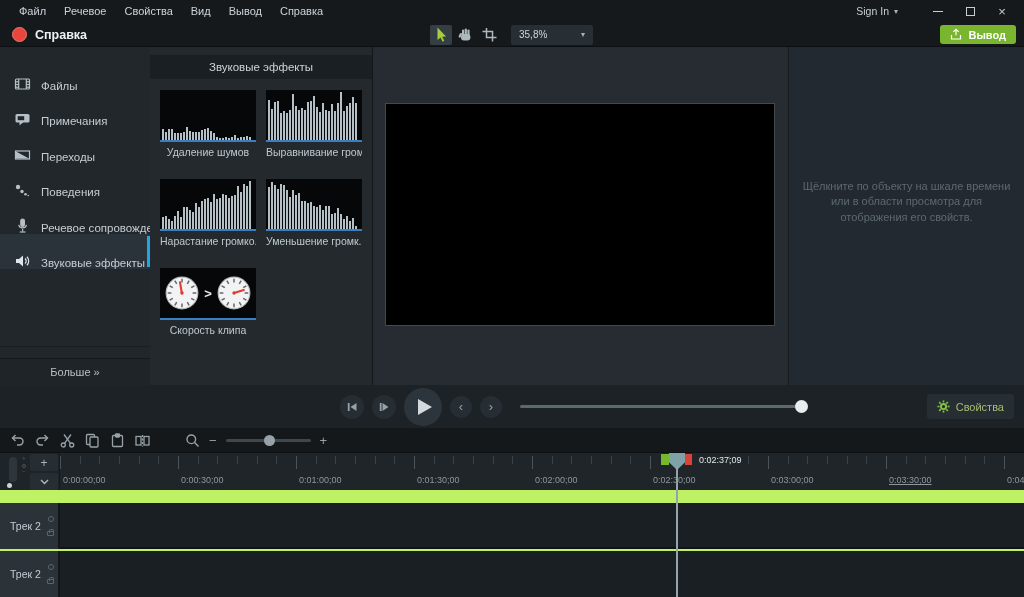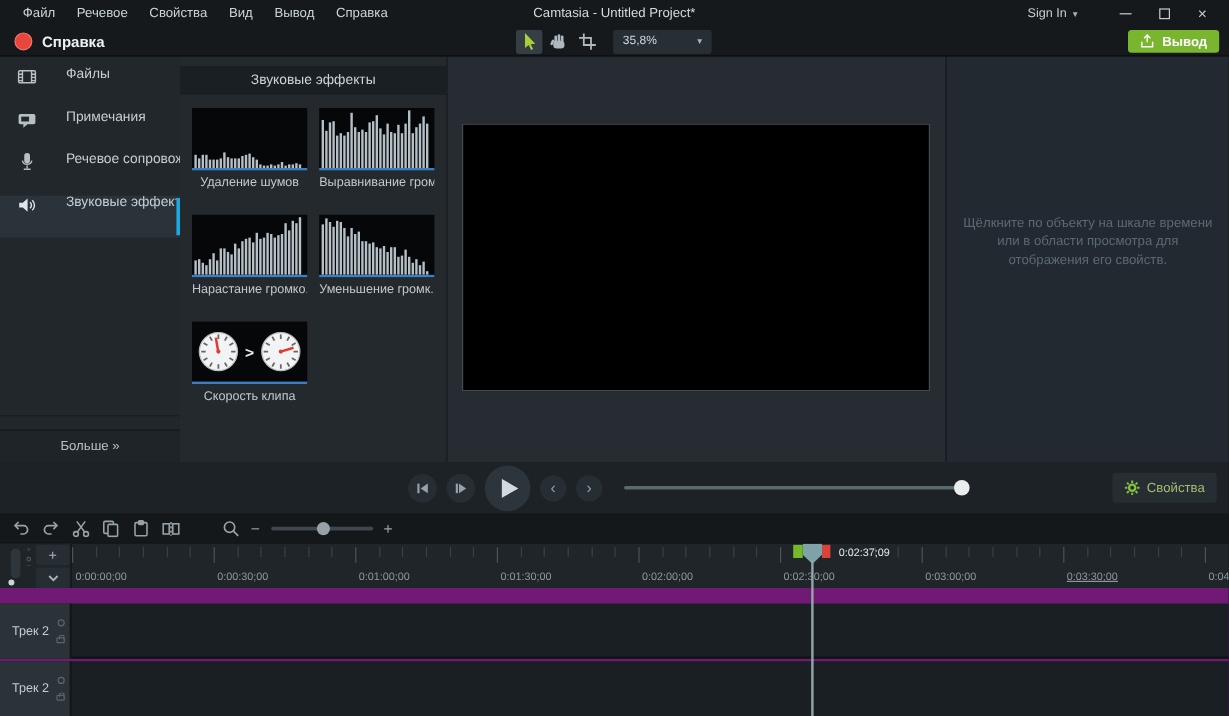--- a/index.html
+++ b/index.html
@@ -28,21 +28,21 @@
   .canvas-tools{position:absolute;left:430px;top:2px;height:21px;display:flex;align-items:center;gap:2px;}
   .tool-btn{width:22px;height:20px;display:flex;align-items:center;justify-content:center;border-radius:2px;}
   .tool-btn.active{background:#353e45;}
   .zoom-dd{width:82px;height:20px;margin-left:9px;background:#272e34;border-radius:2px;display:flex;align-items:center;justify-content:space-between;padding:0 8px;font-size:10px;color:#ced6da;}
   .export-button{position:absolute;right:8px;top:3px;height:19px;min-width:72px;background:#7ab52f;border-radius:3px;display:flex;align-items:center;justify-content:center;gap:6px;color:#fff;font-size:11px;font-weight:bold;padding:0 10px;}
 
   
   .content{position:absolute;left:0;top:47px;width:1024px;height:338px;}
   .sidebar{position:absolute;left:0;top:0;width:150px;height:338px;background:#21272b;}
   .side-list{padding-top:9px;}
-  .side-item{position:relative;height:35.5px;display:flex;align-items:flex-start;gap:24px;padding-left:14px;}
+  .side-item{position:relative;height:35.5px;display:flex;align-items:flex-end;gap:10px;padding-left:14px;}
   .side-item.selected{background:#2b333a;}
   .side-item.selected .sel-bar{position:absolute;right:0;top:2px;bottom:2px;width:3px;background:#1ea7e0;}
   .side-label{font-size:11.5px;color:#c5ced4;white-space:nowrap;}
   .side-icon{width:17px;height:16px;flex:0 0 17px;}
   .more-row{position:absolute;left:0;bottom:0;width:150px;height:27px;background:#1e2428;border-top:1px solid #15191c;display:flex;align-items:center;justify-content:center;font-size:11px;color:#b7c0c6;}
   .side-div{position:absolute;left:0;right:0;bottom:38px;height:1px;background:#191e22;}
 
   .fx-panel{position:absolute;left:150px;top:0;width:223px;height:338px;background:#24292e;border-right:1px solid #14181b;}
   .fx-header{margin-top:8px;height:24px;background:#1a1f24;display:flex;align-items:center;justify-content:center;font-size:11.5px;color:#ccd4d9;}
   .fx-grid{display:flex;flex-wrap:wrap;column-gap:10px;row-gap:21px;padding:11px 10px;}
@@ -87,21 +87,21 @@
   .mini-zoom{position:absolute;left:22px;top:3px;display:flex;flex-direction:column;align-items:center;gap:1px;color:#4d575e;font-size:6.5px;line-height:1;}
   .mini-zoom i{width:4px;height:4px;border:1px solid #4d575e;border-radius:50%;font-style:normal;}
   .gutter-btns{position:absolute;left:30px;top:1px;width:28px;}
   .gbtn{width:28px;height:17px;margin-bottom:2px;background:#262d33;border-radius:2px;display:flex;align-items:center;justify-content:center;color:#aab4ba;font-size:12px;line-height:1;}
   #ruler{position:absolute;left:0;top:0;width:1024px;height:38px;overflow:hidden;}
   .tick{position:absolute;top:3px;width:1px;height:8px;background:#39424a;}
   .tick.major{height:13px;background:#4a545c;}
   .rlabel{position:absolute;top:22px;font-size:9px;color:#8d989e;white-space:nowrap;}
 
   
-  .tracks{position:absolute;left:0;top:490px;width:1024px;height:107px;background:#701a75;}
+  .tracks{position:absolute;left:0;top:490px;width:1024px;height:107px;background:#bef264;}
   .lane{position:absolute;left:0;width:1024px;height:46px;background:#1a1f23;}
   .lane.l2{top:13px;border-bottom:2px solid #111417;}
   .lane.l1{top:61px;}
   .thead{position:absolute;left:0;width:60px;height:46px;background:#2b3238;border-right:2px solid #14171a;display:flex;align-items:center;}
   .thead.t2{top:13px;}
   .thead.t1{top:61px;}
   .thead-label{font-size:10.5px;color:#c3ccd2;padding-left:10px;flex:1;}
   .thead-icons{display:flex;flex-direction:column;align-items:center;gap:7px;padding-right:4px;}
   .vis{width:6px;height:6px;border:1px solid #5b656b;border-radius:50%;}
   .lock{width:7px;height:5px;border:1px solid #5b656b;border-radius:1px;position:relative;margin-top:2px;}
@@ -122,21 +122,20 @@
 
   <div class="menubar">
     <div class="menus">
       <span class="menu-item">Файл</span>
       <span class="menu-item">Речевое</span>
       <span class="menu-item">Свойства</span>
       <span class="menu-item">Вид</span>
       <span class="menu-item">Вывод</span>
       <span class="menu-item">Справка</span>
     </div>
-    <div class="win-title">Camtasia - Untitled Project*</div>
     <div class="menubar-right">
       <span class="signin">
         <span>Sign In</span>
         <span class="caret">▾</span>
       </span>
       <span class="winbtn">
           <span class="min-glyph"></span>
         </span>
       <span class="winbtn">
           <span class="max-glyph"></span>
@@ -204,20 +203,36 @@
             </svg>
           <span class="side-label">Файлы</span>
         </div>
         <div class="side-item">
           <svg class="side-icon" viewBox="0 0 16 16">
               <rect x="1" y="3" width="14" height="8.5" rx="1.5" fill="#b6c0c6"></rect>
               <polygon points="5,11 5,14.5 9,11" fill="#b6c0c6"></polygon>
               <rect x="3.2" y="5.2" width="6.5" height="4" fill="#21272b"></rect>
             </svg>
           <span class="side-label">Примечания</span>
+        </div>
+        <div class="side-item">
+          <svg class="side-icon" viewBox="0 0 16 16">
+              <rect x="1" y="4" width="14" height="8" fill="none" stroke="#b6c0c6" stroke-width="1.2"></rect>
+              <polygon points="1.5,4.5 14.5,11.5 1.5,11.5" fill="#b6c0c6"></polygon>
+            </svg>
+          <span class="side-label">Переходы</span>
+        </div>
+        <div class="side-item">
+          <svg class="side-icon" viewBox="0 0 16 16" fill="#b6c0c6">
+              <circle cx="3.5" cy="5" r="2.2"></circle>
+              <circle cx="7.5" cy="9.5" r="1.7"></circle>
+              <circle cx="11" cy="12.2" r="1.3"></circle>
+              <circle cx="13.8" cy="13.5" r="0.8"></circle>
+            </svg>
+          <span class="side-label">Поведения</span>
         </div>
         <div class="side-item">
           <svg class="side-icon" viewBox="0 0 16 16" fill="none" stroke="#b6c0c6" stroke-width="1.2">
               <rect x="6.3" y="1" width="3.6" height="7.5" rx="1.8" fill="#b6c0c6"></rect>
               <path d="M4.2 6.8 a4 4 0 0 0 7.8 0"></path>
               <line x1="8.1" y1="11" x2="8.1" y2="13.5"></line>
               <line x1="5.3" y1="14" x2="11" y2="14"></line>
             </svg>
           <span class="side-label">Речевое сопровождение</span>
         </div>

